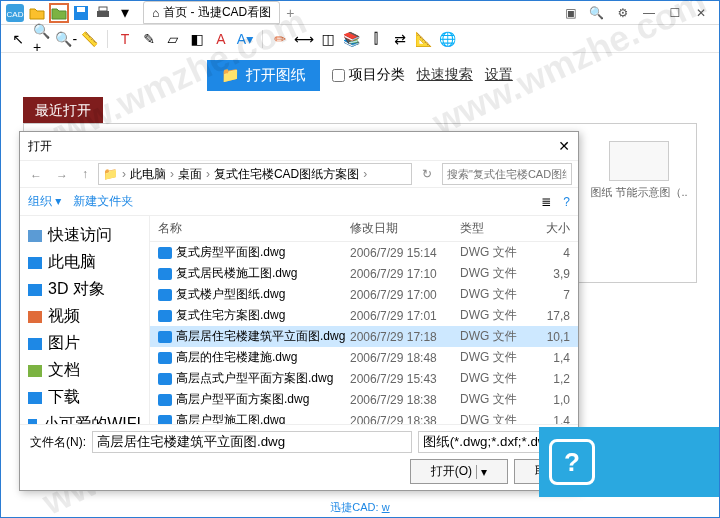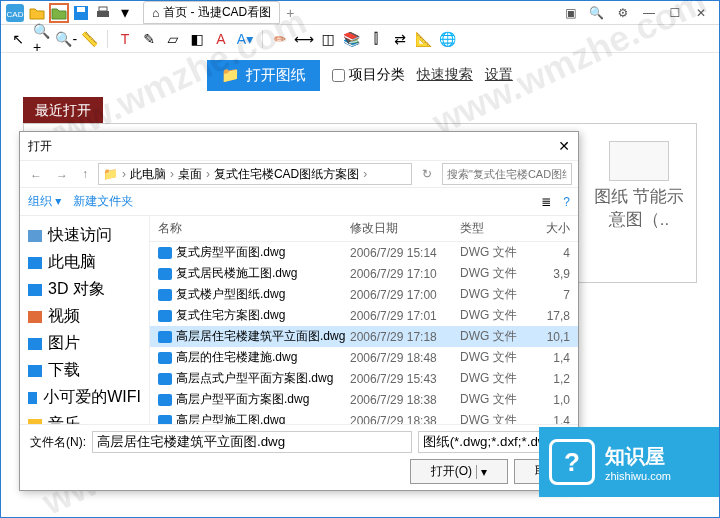--- a/index.html
+++ b/index.html
@@ -16,21 +16,21 @@
 .toolbar { height: 28px; display: flex; align-items: center; gap: 6px; padding: 0 8px; border-bottom: 1px solid #e5e5e5; }
 .tb-icon { width: 18px; height: 18px; display: flex; align-items: center; justify-content: center; font-size: 14px; cursor: pointer; }
 .tb-sep { width: 1px; height: 18px; background: #ddd; margin: 0 2px; }
 .action-bar { height: 44px; display: flex; align-items: center; justify-content: center; gap: 12px; }
 .open-btn { background: #1e88e5; color: #fff; padding: 6px 14px; display: flex; align-items: center; gap: 6px; font-size: 15px; cursor: pointer; }
 .checkbox-lbl { font-size: 14px; display: flex; align-items: center; gap: 4px; }
 .link-txt { font-size: 14px; color: #333; text-decoration: underline; cursor: pointer; }
 .recent-tab { position: absolute; left: 22px; top: 96px; background: #7f1d1d; color: #fff; padding: 5px 12px; font-size: 14px; }
 .content-panel { position: absolute; left: 22px; top: 122px; right: 22px; height: 160px; border: 1px solid #ccc; background: #fff; }
 .watermark { position: absolute; font-size: 36px; color: rgba(0,0,0,0.08); transform: rotate(-25deg); font-weight: bold; }
-.right-thumb { position: absolute; right: 30px; top: 140px; width: 100px; text-align: center; font-size: 17px; color: #666; }
+.right-thumb { position: absolute; right: 30px; top: 140px; width: 100px; text-align: center; font-size: 11px; color: #666; }
 .right-thumb .thumb-box { width: 60px; height: 40px; margin: 0 auto 4px; border: 1px solid #ccc; background: #f8f8f8; }
 
 .dialog { position: absolute; left: 18px; top: 130px; width: 560px; height: 360px; background: #fff; border: 1px solid #999; box-shadow: 2px 2px 8px rgba(0,0,0,0.25); display: flex; flex-direction: column; }
 .dlg-title { height: 28px; display: flex; align-items: center; padding: 0 8px; font-size: 12px; }
 .dlg-close { margin-left: auto; cursor: pointer; font-size: 14px; }
 .dlg-nav { height: 28px; display: flex; align-items: center; gap: 6px; padding: 0 6px; border-top: 1px solid #eee; border-bottom: 1px solid #eee; font-size: 12px; }
 .nav-arrow { padding: 2px 4px; color: #888; cursor: pointer; }
 .breadcrumb { flex: 1; border: 1px solid #ccc; height: 22px; display: flex; align-items: center; padding: 0 4px; gap: 4px; overflow: hidden; }
 .bc-seg { white-space: nowrap; }
 .bc-sep { color: #888; }
@@ -211,20 +211,24 @@
           </div>
           <div class="side-item">
             <span class="side-icon" style="background:#e06c3a"></span>
             <span>视频</span>
           </div>
           <div class="side-item">
             <span class="side-icon" style="background:#1e88e5"></span>
             <span>图片</span>
           </div>
           <div class="side-item">
+            <span class="side-icon" style="background:#7cb342"></span>
+            <span>文档</span>
+          </div>
+          <div class="side-item">
             <span class="side-icon" style="background:#1e88e5"></span>
             <span>下载</span>
           </div>
           <div class="side-item">
             <span class="side-icon" style="background:#1e88e5"></span>
             <span>小可爱的WIFI</span>
           </div>
           <div class="side-item">
             <span class="side-icon" style="background:#fbc02d"></span>
             <span>音乐</span>
@@ -313,22 +317,21 @@
       <div class="foot-row" style="justify-content:flex-end">
         <div class="foot-btn">
           <span>打开(O)</span>
             <span style="border-left:1px solid #999;padding-left:4px">▾</span>
         </div>
         <div class="foot-btn">取</div>
       </div>
     </div>
   </div>
 
+  <div class="cred-bar">
+    <span>迅捷CAD: </span><a>w</a>
+  </div>
 
   <div class="logo-badge">
     <div class="logo-sq">?</div>
-    <div class="logo-txt">
-      <span class="cn">知识屋</span>
-      <span class="en">zhishiwu.com</span>
-    </div>
   </div>
 
 </div>
 
 </body></html>

